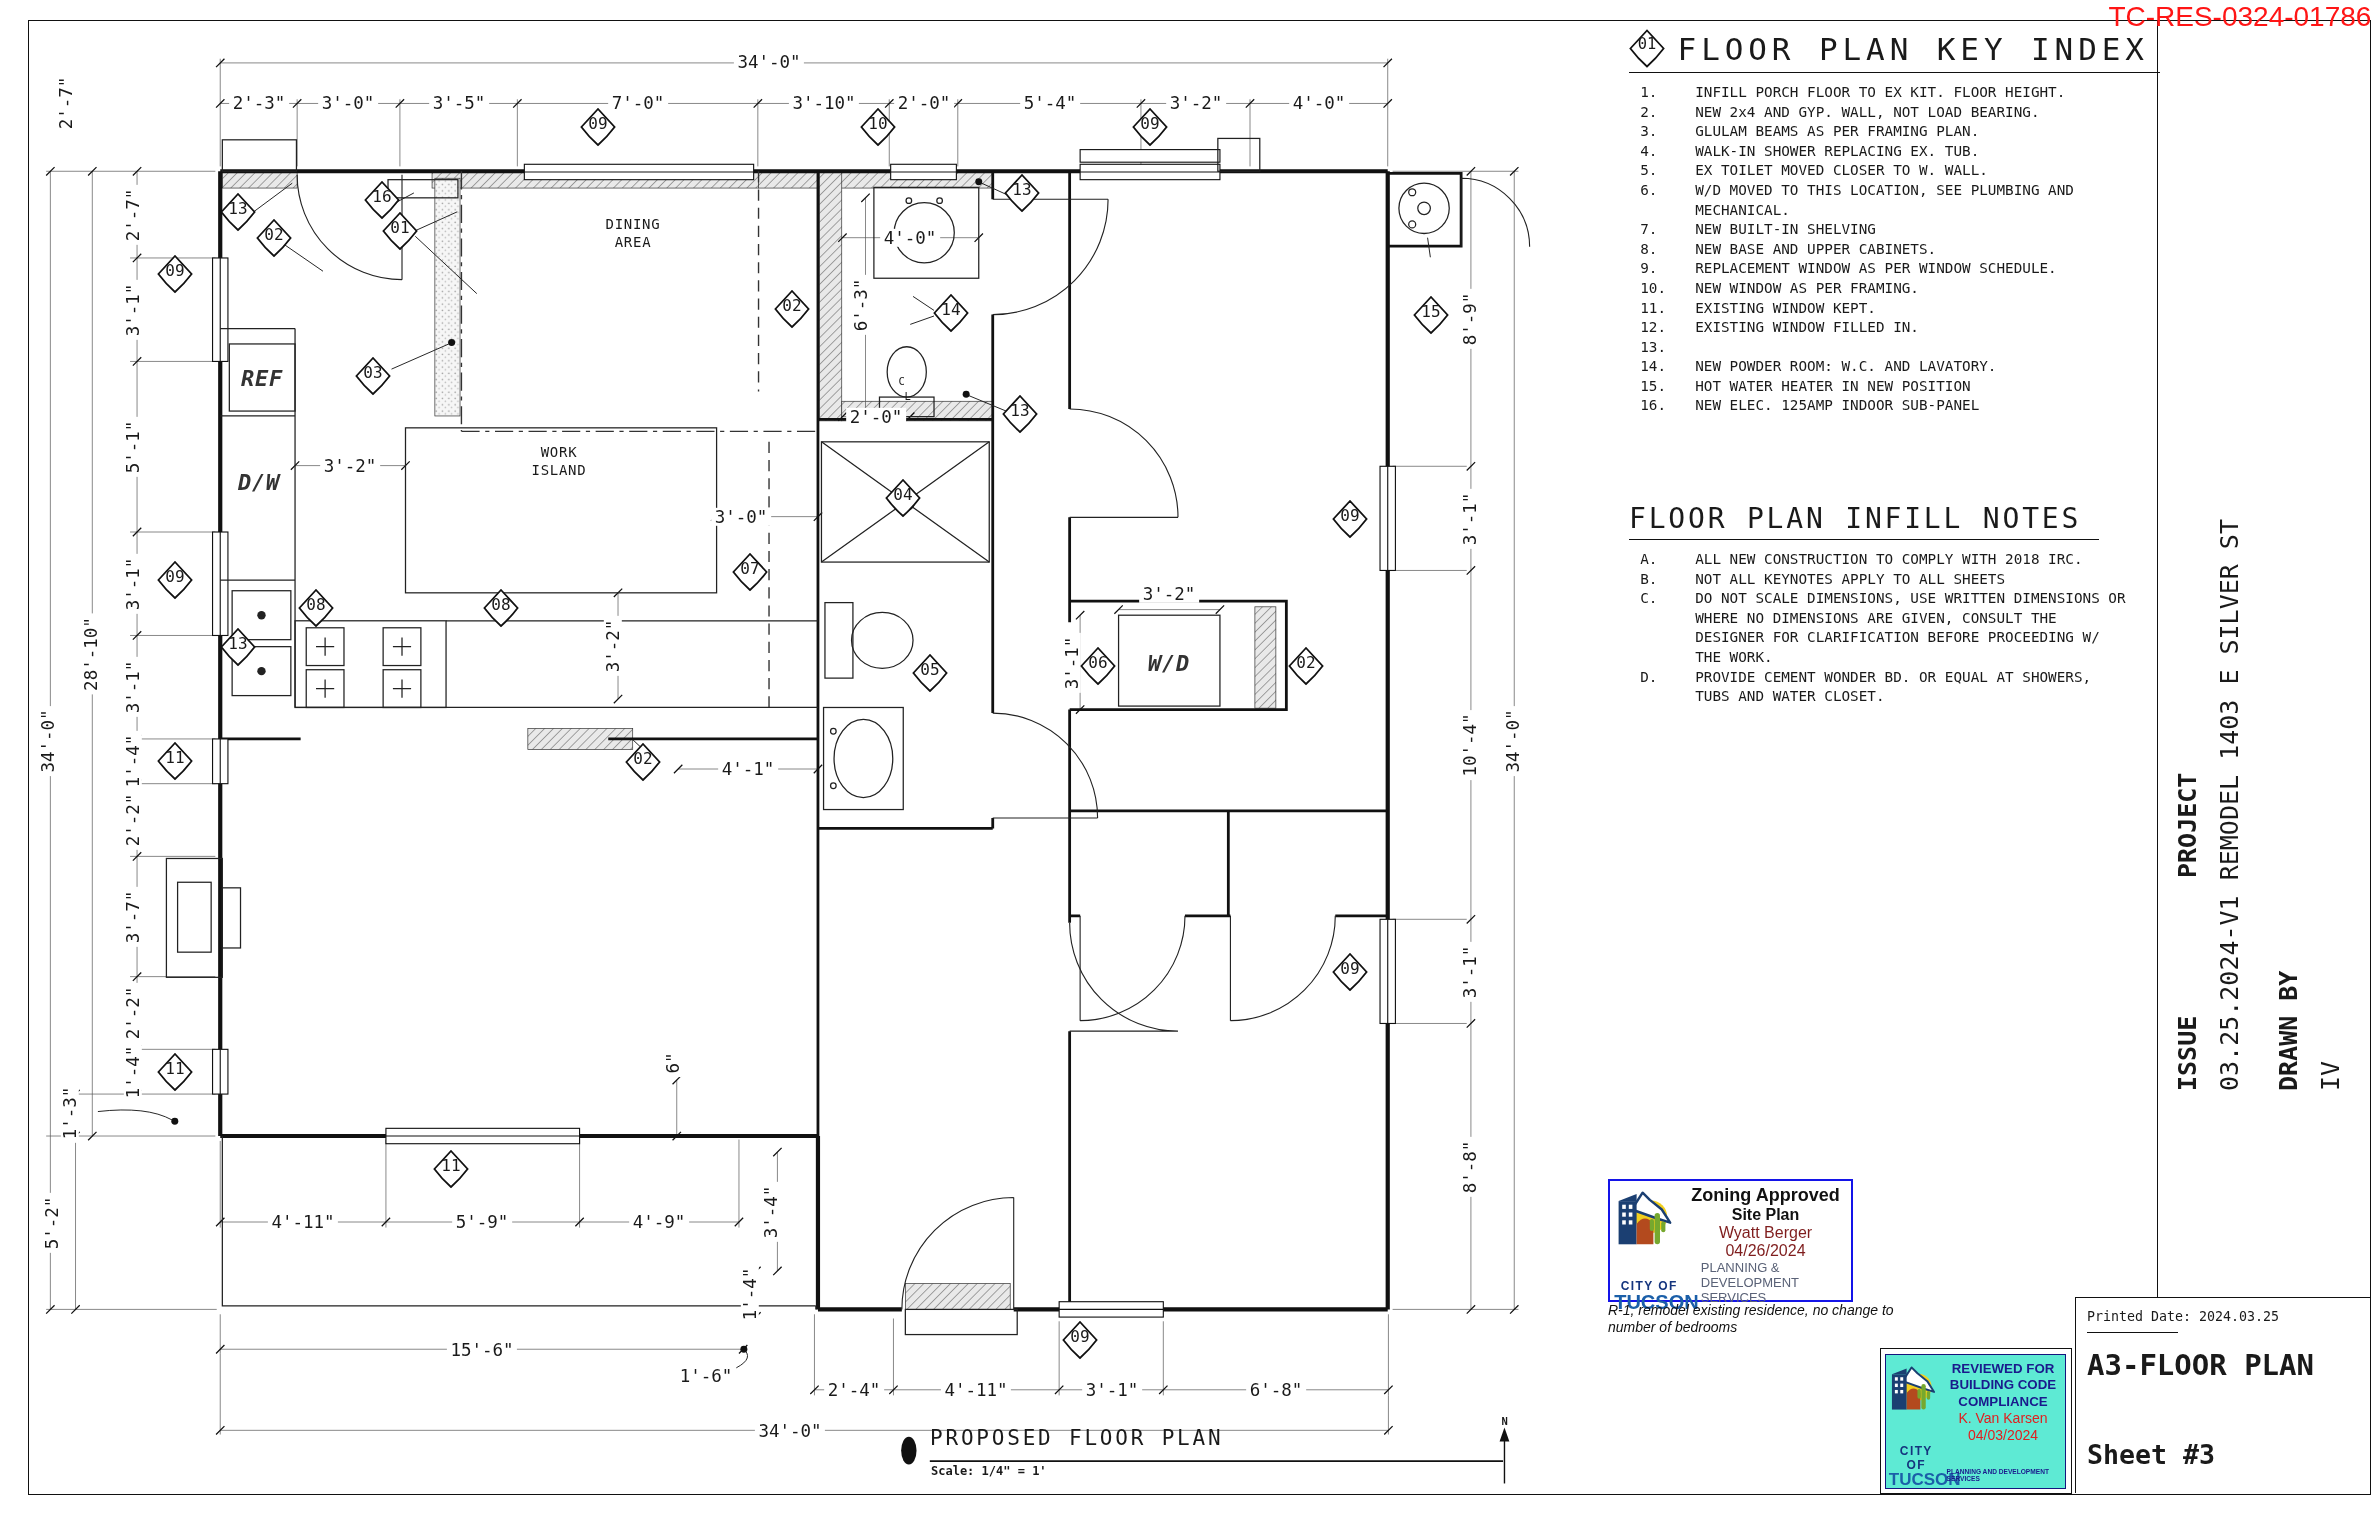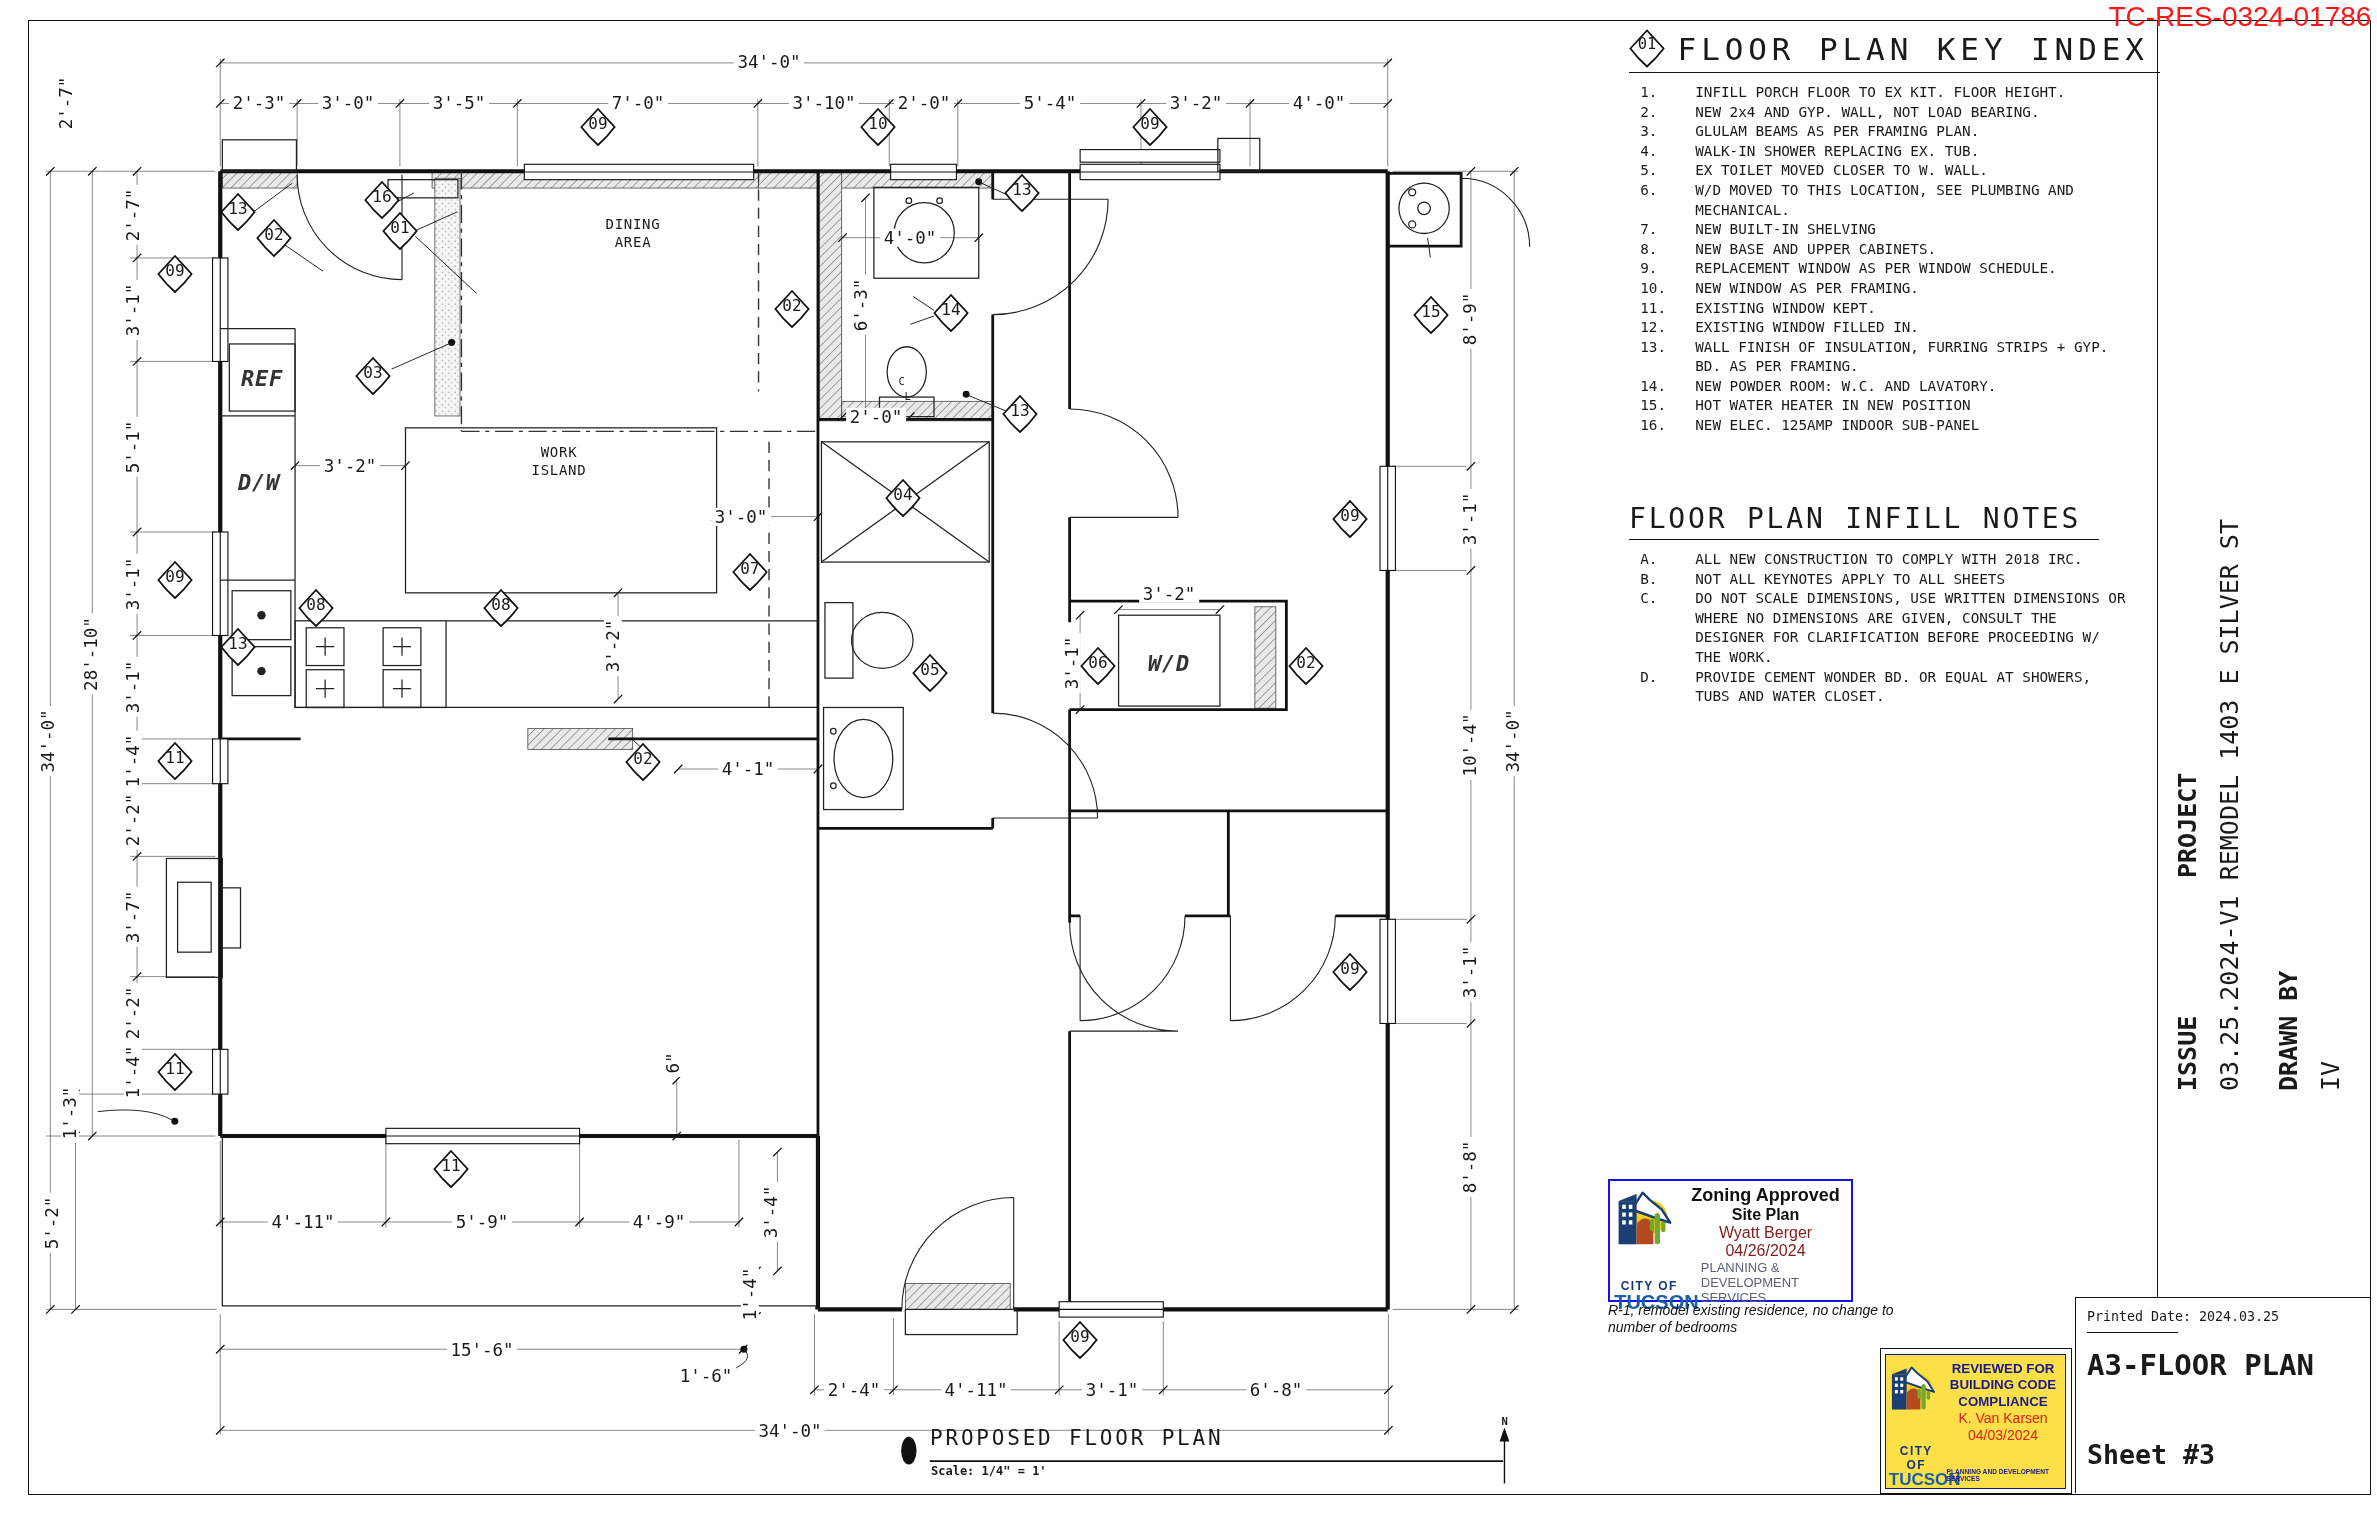--- a/index.html
+++ b/index.html
@@ -47,21 +47,21 @@
   .zs-l2{font-size:16px;font-weight:bold;color:#111;}
   .zs-nm,.zs-dt{font-size:16px;color:#7f1d1d;}
   .zs-bottom{display:flex;align-items:flex-end;padding:0 4.2px 2.8px 4.2px;gap:5.6px;}
   .logo-col{width:70px;flex:none;text-align:center;}
   .cityof{font-size:12px;font-weight:bold;color:#15357e;letter-spacing:1.4px;}
   .tucson{font-size:20px;font-weight:bold;color:#1b5fa8;line-height:.9;}
   .zs-agency{font-size:13px;color:#5a6277;padding-bottom:5.6px;padding-left:11px;}
   .znote{left:1608px;top:1302px;width:301px;font-family:"Liberation Sans",sans-serif;
          font-style:italic;font-size:14px;line-height:1.2;color:#111;}
   .bbox{left:1880px;top:1348px;width:190px;height:144px;border:1px solid #111;}
-  .bstamp{left:1885px;top:1354px;width:179px;height:133px;border:1.7px solid #15157e;background:#fde047;
+  .bstamp{left:1885px;top:1354px;width:179px;height:133px;border:1.7px solid #15157e;background:#5eead4;
           font-family:"Liberation Sans",sans-serif;display:flex;flex-direction:column;}
   .bs-main{display:flex;flex:1;}
   .bs-right{flex:1;text-align:center;padding-top:5.6px;}
   .bs-l{font-size:13.3px;font-weight:bold;color:#1a1a8c;line-height:1.25;}
   .bs-nm,.bs-dt{font-size:14px;color:#e02020;line-height:1.2;}
   .bs-bottom{display:flex;align-items:flex-end;padding:0 2.8px 2.1px 2.8px;gap:2.8px;}
   .bs-agency{font-size:6.6px;font-weight:bold;color:#1a1a8c;padding-bottom:4.9px;}
   .logo-col.small{width:55px;}
   .tucson.small{font-size:17px;}
   
@@ -576,21 +576,20 @@
       <div class="note-row">
         <span class="note-n">11.</span>
         <span class="note-t">EXISTING WINDOW KEPT.</span>
       </div>
       <div class="note-row">
         <span class="note-n">12.</span>
         <span class="note-t">EXISTING WINDOW FILLED IN.</span>
       </div>
       <div class="note-row">
         <span class="note-n">13.</span>
-        <span class="note-t">WALL FINISH OF INSULATION, FURRING STRIPS + GYP. BD. AS PER FRAMING.</span>
       </div>
       <div class="note-row">
         <span class="note-n">14.</span>
         <span class="note-t">NEW POWDER ROOM: W.C. AND LAVATORY.</span>
       </div>
       <div class="note-row">
         <span class="note-n">15.</span>
         <span class="note-t">HOT WATER HEATER IN NEW POSITION</span>
       </div>
       <div class="note-row">

